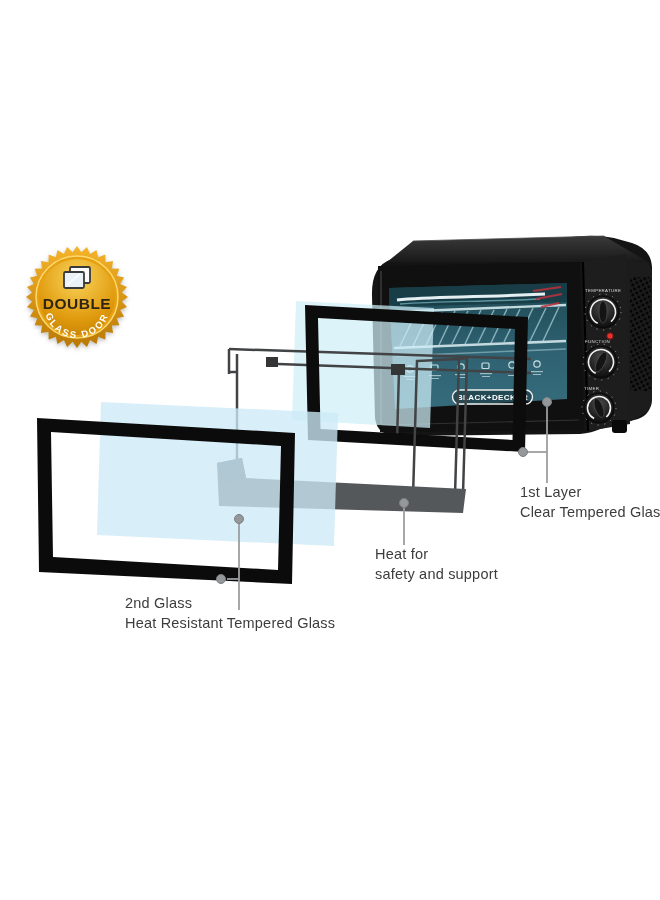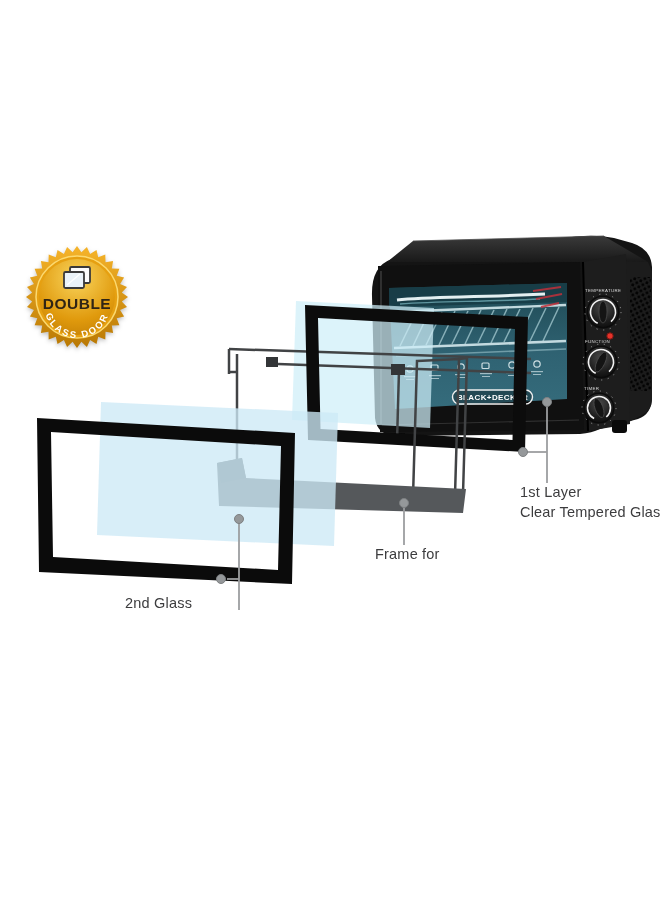--- a/index.html
+++ b/index.html
@@ -190,24 +190,26 @@
       <circle cx="239" cy="519" r="4.5"></circle>
       <circle cx="221" cy="579" r="4.5"></circle>
     </g>
   </svg>
 
   <div class="callout-label" style="left:520px;top:482px;">
     <div>1st Layer</div>
     <div>Clear Tempered Glass</div>
   </div>
   <div class="callout-label" style="left:375px;top:544px;">
-    <div>Frame for</div>
+    <div>Heat for</div>
+    <div>safety and support</div>
   </div>
   <div class="callout-label" style="left:125px;top:593px;">
     <div>2nd Glass</div>
+    <div>Heat Resistant Tempered Glass</div>
   </div>
 
   <svg class="abs" style="left:25px;top:245px;filter:drop-shadow(0 2px 2px rgba(0,0,0,0.25));" width="104" height="104" viewBox="0 0 104 104">
     <defs>
       <linearGradient id="sbGrad" x1="0" y1="0" x2="0" y2="1">
         <stop offset="0" stop-color="#f6b42a"></stop>
           <stop offset="1" stop-color="#b97803"></stop>
       </linearGradient>
       <radialGradient id="innerGrad" cx=".5" cy=".25" r="1">
         <stop offset="0" stop-color="#f9d45c"></stop>

